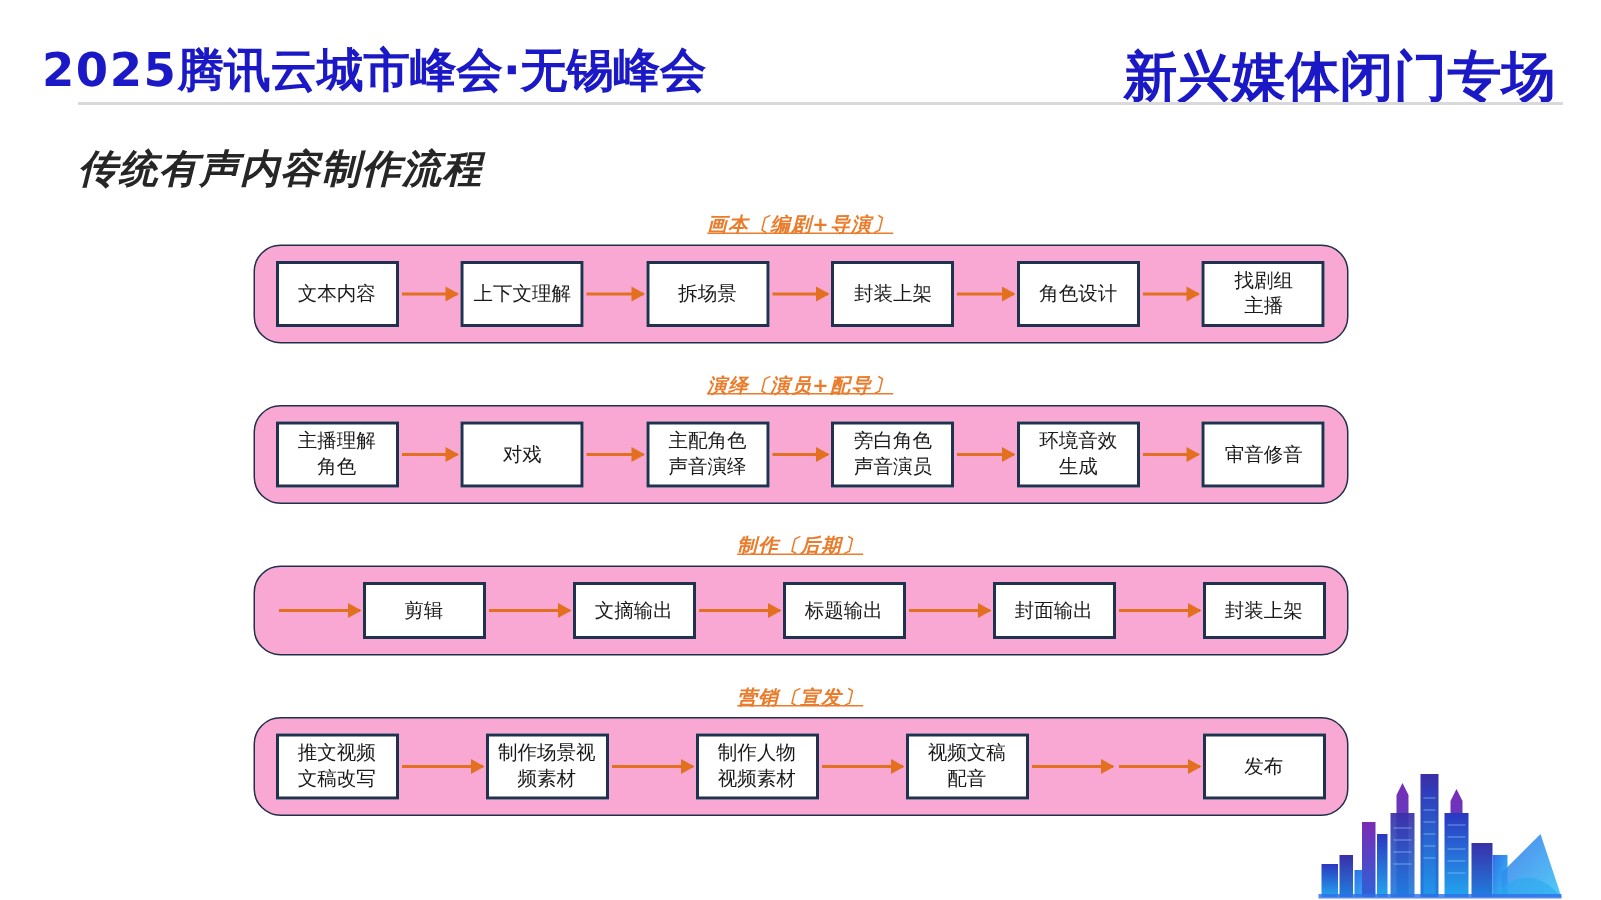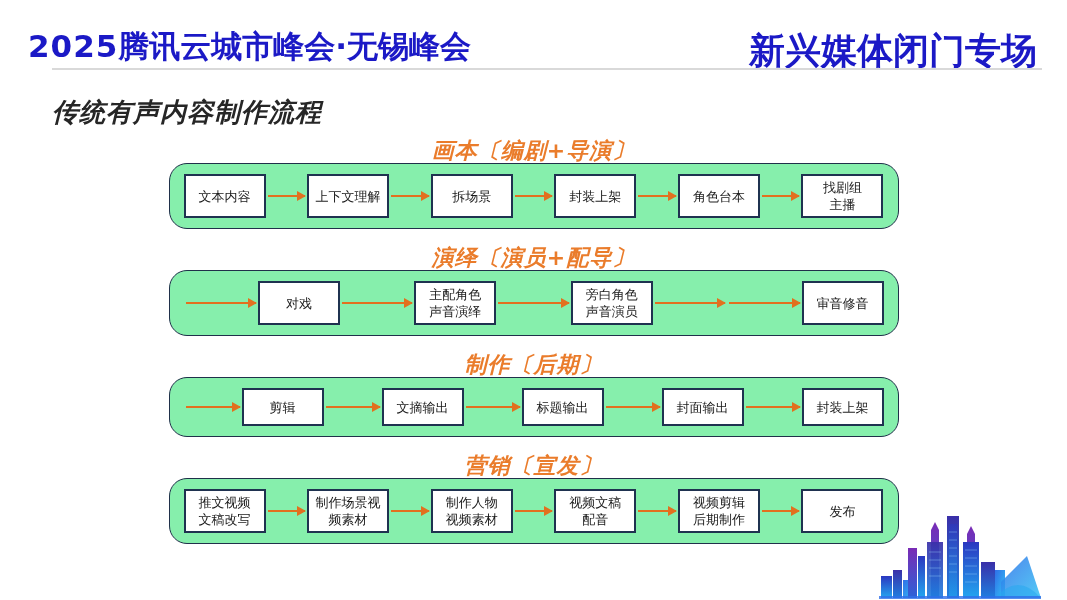--- a/index.html
+++ b/index.html
@@ -35,33 +35,34 @@
     font-size:26px;font-weight:bold;font-style:italic;
     color:#262626;white-space:nowrap;
     letter-spacing:1px;
   }
   
   .diagram{position:absolute;left:0;top:138px;width:1067px;}
   .section{position:relative;}
   .sec-label{
     text-align:center;
     color:#ea7c2b;
-    font-size:22px;font-weight:bold;font-style:italic;
+    font-size:13px;font-weight:bold;font-style:italic;
     letter-spacing:1px;
     height:25px;line-height:25px;
     white-space:nowrap;
+    text-decoration:underline;
   }
   .row-wrap{
     position:relative;
     margin:0 auto;
     width:730px;
     border:1.5px solid #20304a;
     border-radius:18px;
     box-sizing:border-box;
-    background:#86efac;
+    background:#f9a8d4;
   }
   .row-inner{
     display:flex;align-items:center;justify-content:space-between;
     padding:10px 14px;box-sizing:border-box;
   }
   .node{
     border:2.2px solid #1f3250;
     background:#ffffff;
     box-sizing:border-box;
     display:flex;align-items:center;justify-content:center;
@@ -132,38 +133,44 @@
           </div>
           <div class="arrow"></div>
           <div class="node w1 h2">
             <div>
               <div>封装上架</div>
             </div>
           </div>
           <div class="arrow"></div>
           <div class="node w1 h2">
             <div>
-              <div>角色台本</div>
+              <div>角色设计</div>
             </div>
           </div>
           <div class="arrow"></div>
           <div class="node w1 h2">
             <div>
               <div>找剧组</div>
               <div>主播</div>
             </div>
           </div>
         </div>
       </div>
     </div>
     <div class="sec-gap"></div>
     <div class="section">
       <div class="sec-label">演绎〔演员+配导〕</div>
       <div class="row-wrap">
         <div class="row-inner">
+          <div class="node w1 h2">
+            <div>
+              <div>主播理解</div>
+              <div>角色</div>
+            </div>
+          </div>
           <div class="arrow"></div>
           <div class="node w1 h2">
             <div>
               <div>对戏</div>
             </div>
           </div>
           <div class="arrow"></div>
           <div class="node w1 h2">
             <div>
               <div>主配角色</div>
@@ -171,20 +178,26 @@
             </div>
           </div>
           <div class="arrow"></div>
           <div class="node w1 h2">
             <div>
               <div>旁白角色</div>
               <div>声音演员</div>
             </div>
           </div>
           <div class="arrow"></div>
+          <div class="node w1 h2">
+            <div>
+              <div>环境音效</div>
+              <div>生成</div>
+            </div>
+          </div>
           <div class="arrow"></div>
           <div class="node w1 h2">
             <div>
               <div>审音修音</div>
             </div>
           </div>
         </div>
       </div>
     </div>
     <div class="sec-gap"></div>
@@ -251,26 +264,20 @@
             </div>
           </div>
           <div class="arrow"></div>
           <div class="node w1 h2">
             <div>
               <div>视频文稿</div>
               <div>配音</div>
             </div>
           </div>
           <div class="arrow"></div>
-          <div class="node w1 h2">
-            <div>
-              <div>视频剪辑</div>
-              <div>后期制作</div>
-            </div>
-          </div>
           <div class="arrow"></div>
           <div class="node w1 h2">
             <div>
               <div>发布</div>
             </div>
           </div>
         </div>
       </div>
     </div>
     <div class="sec-gap"></div>

